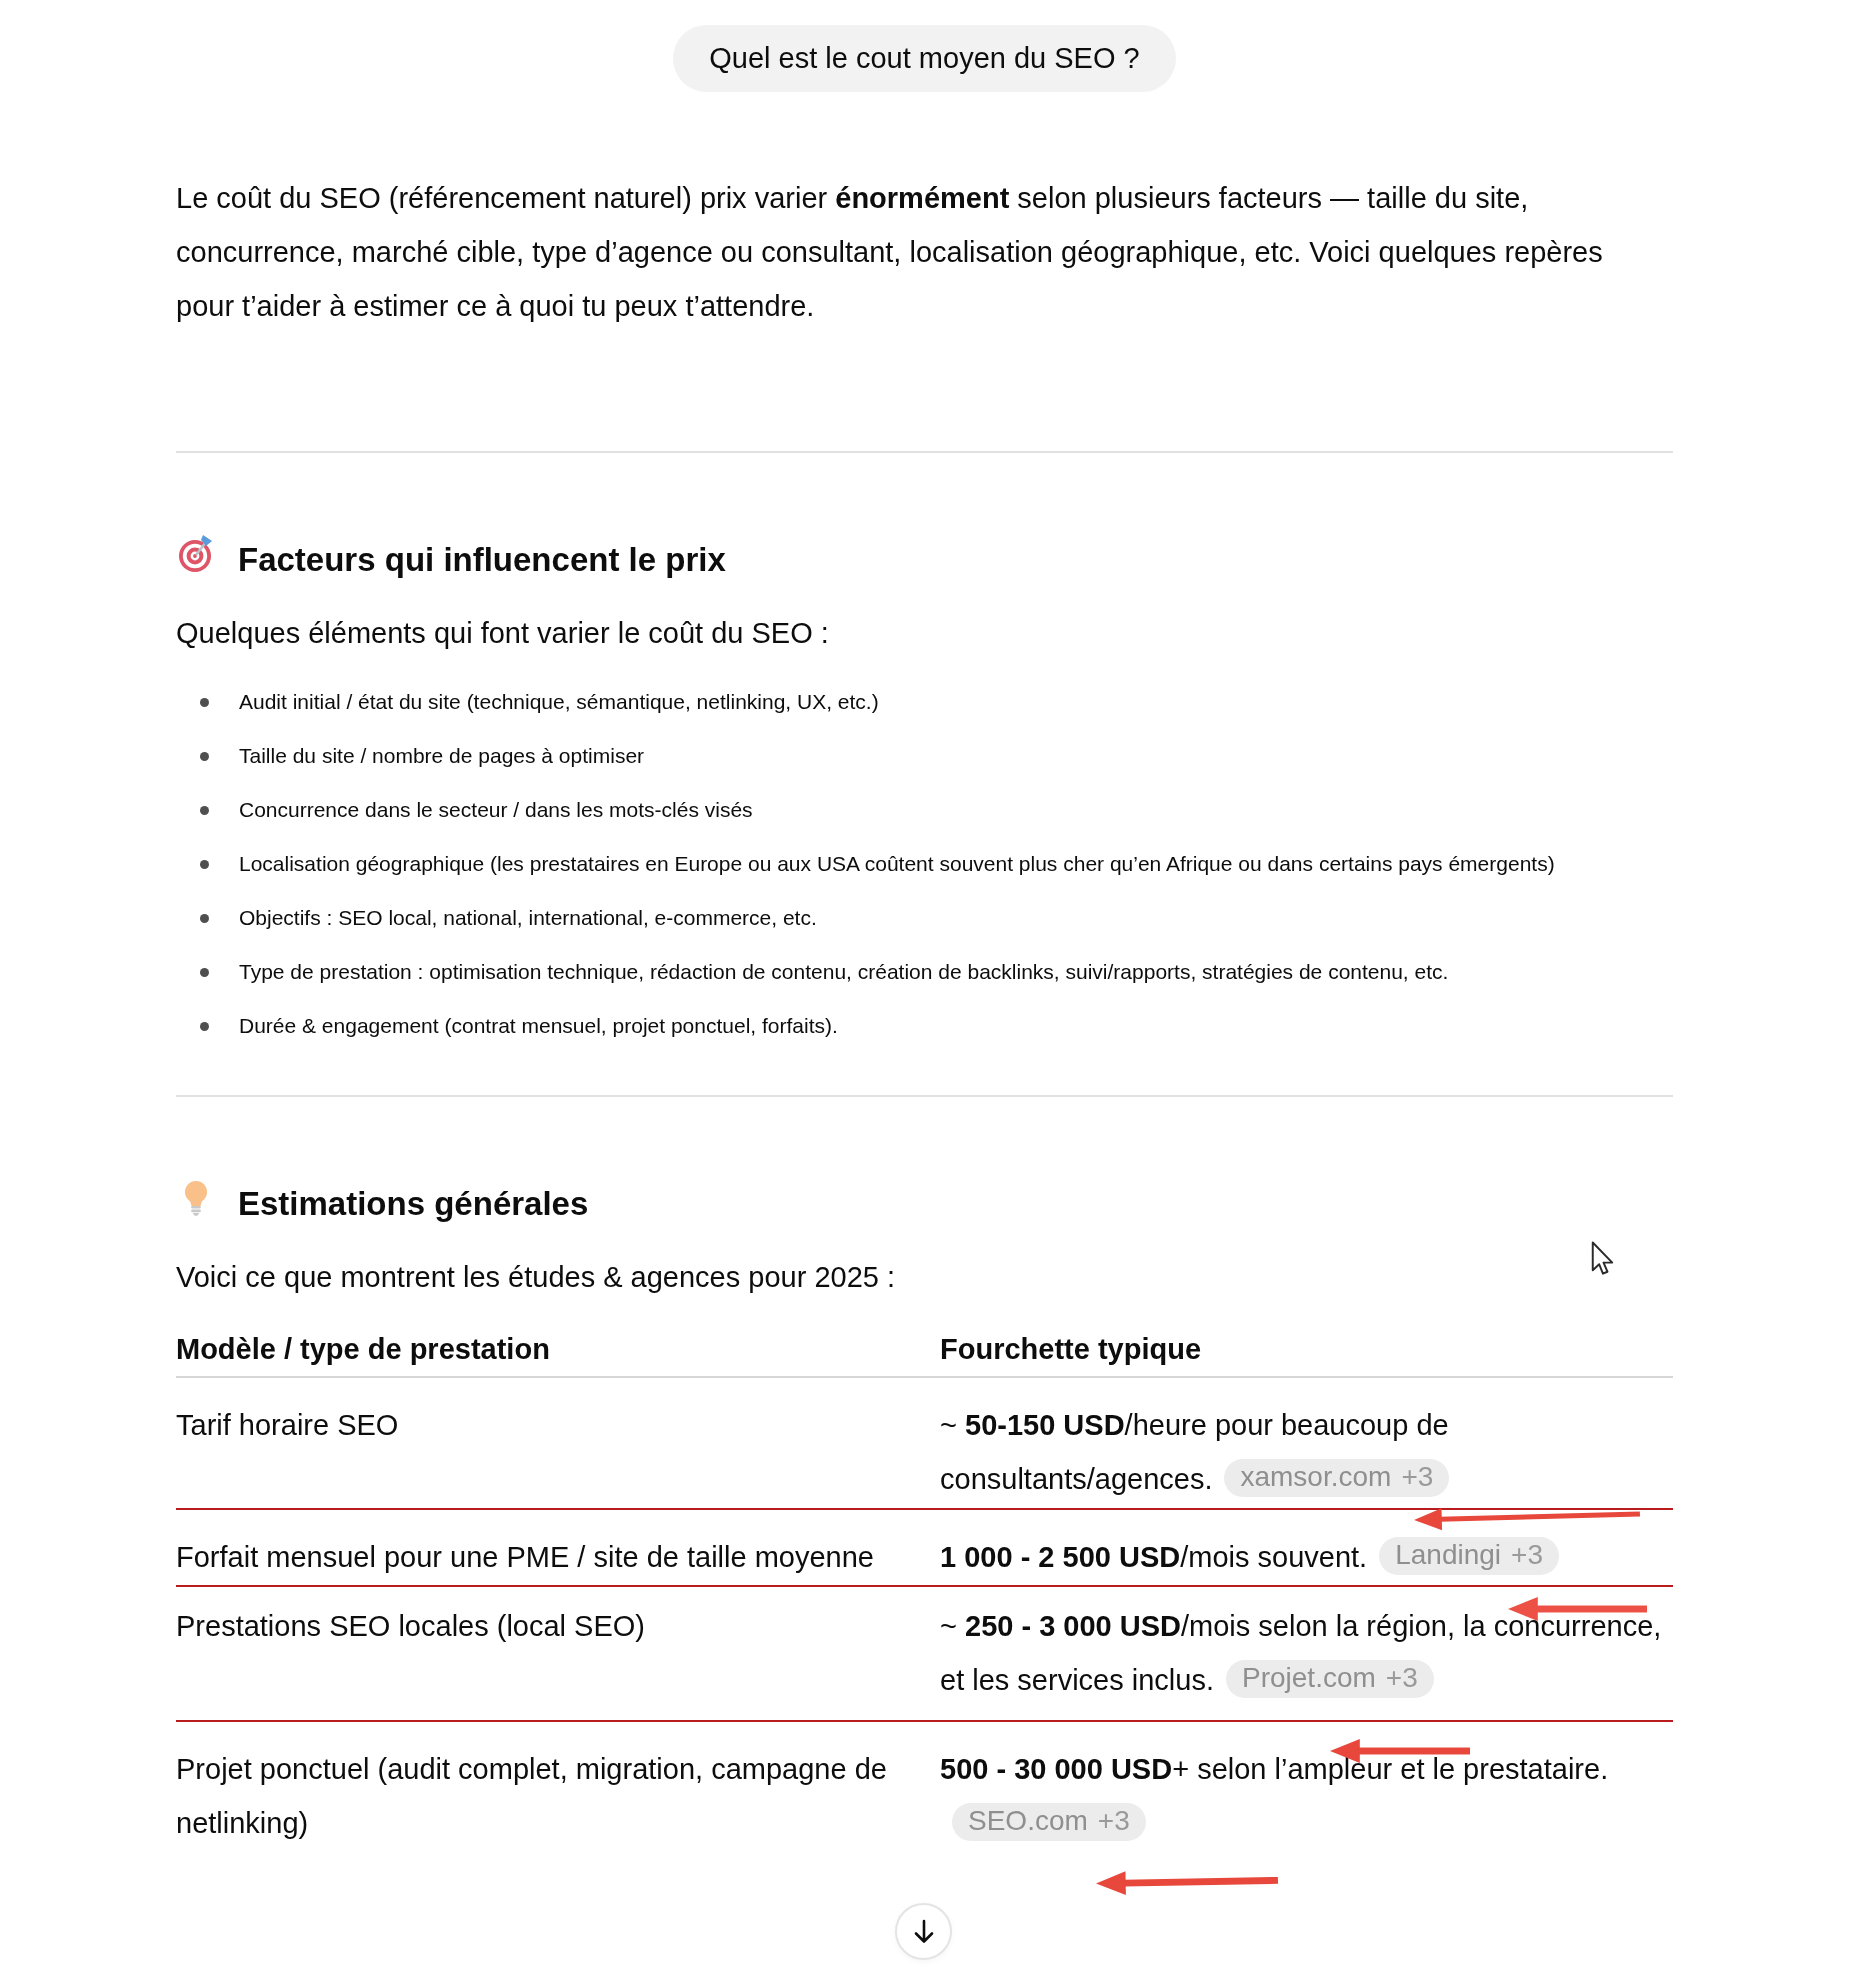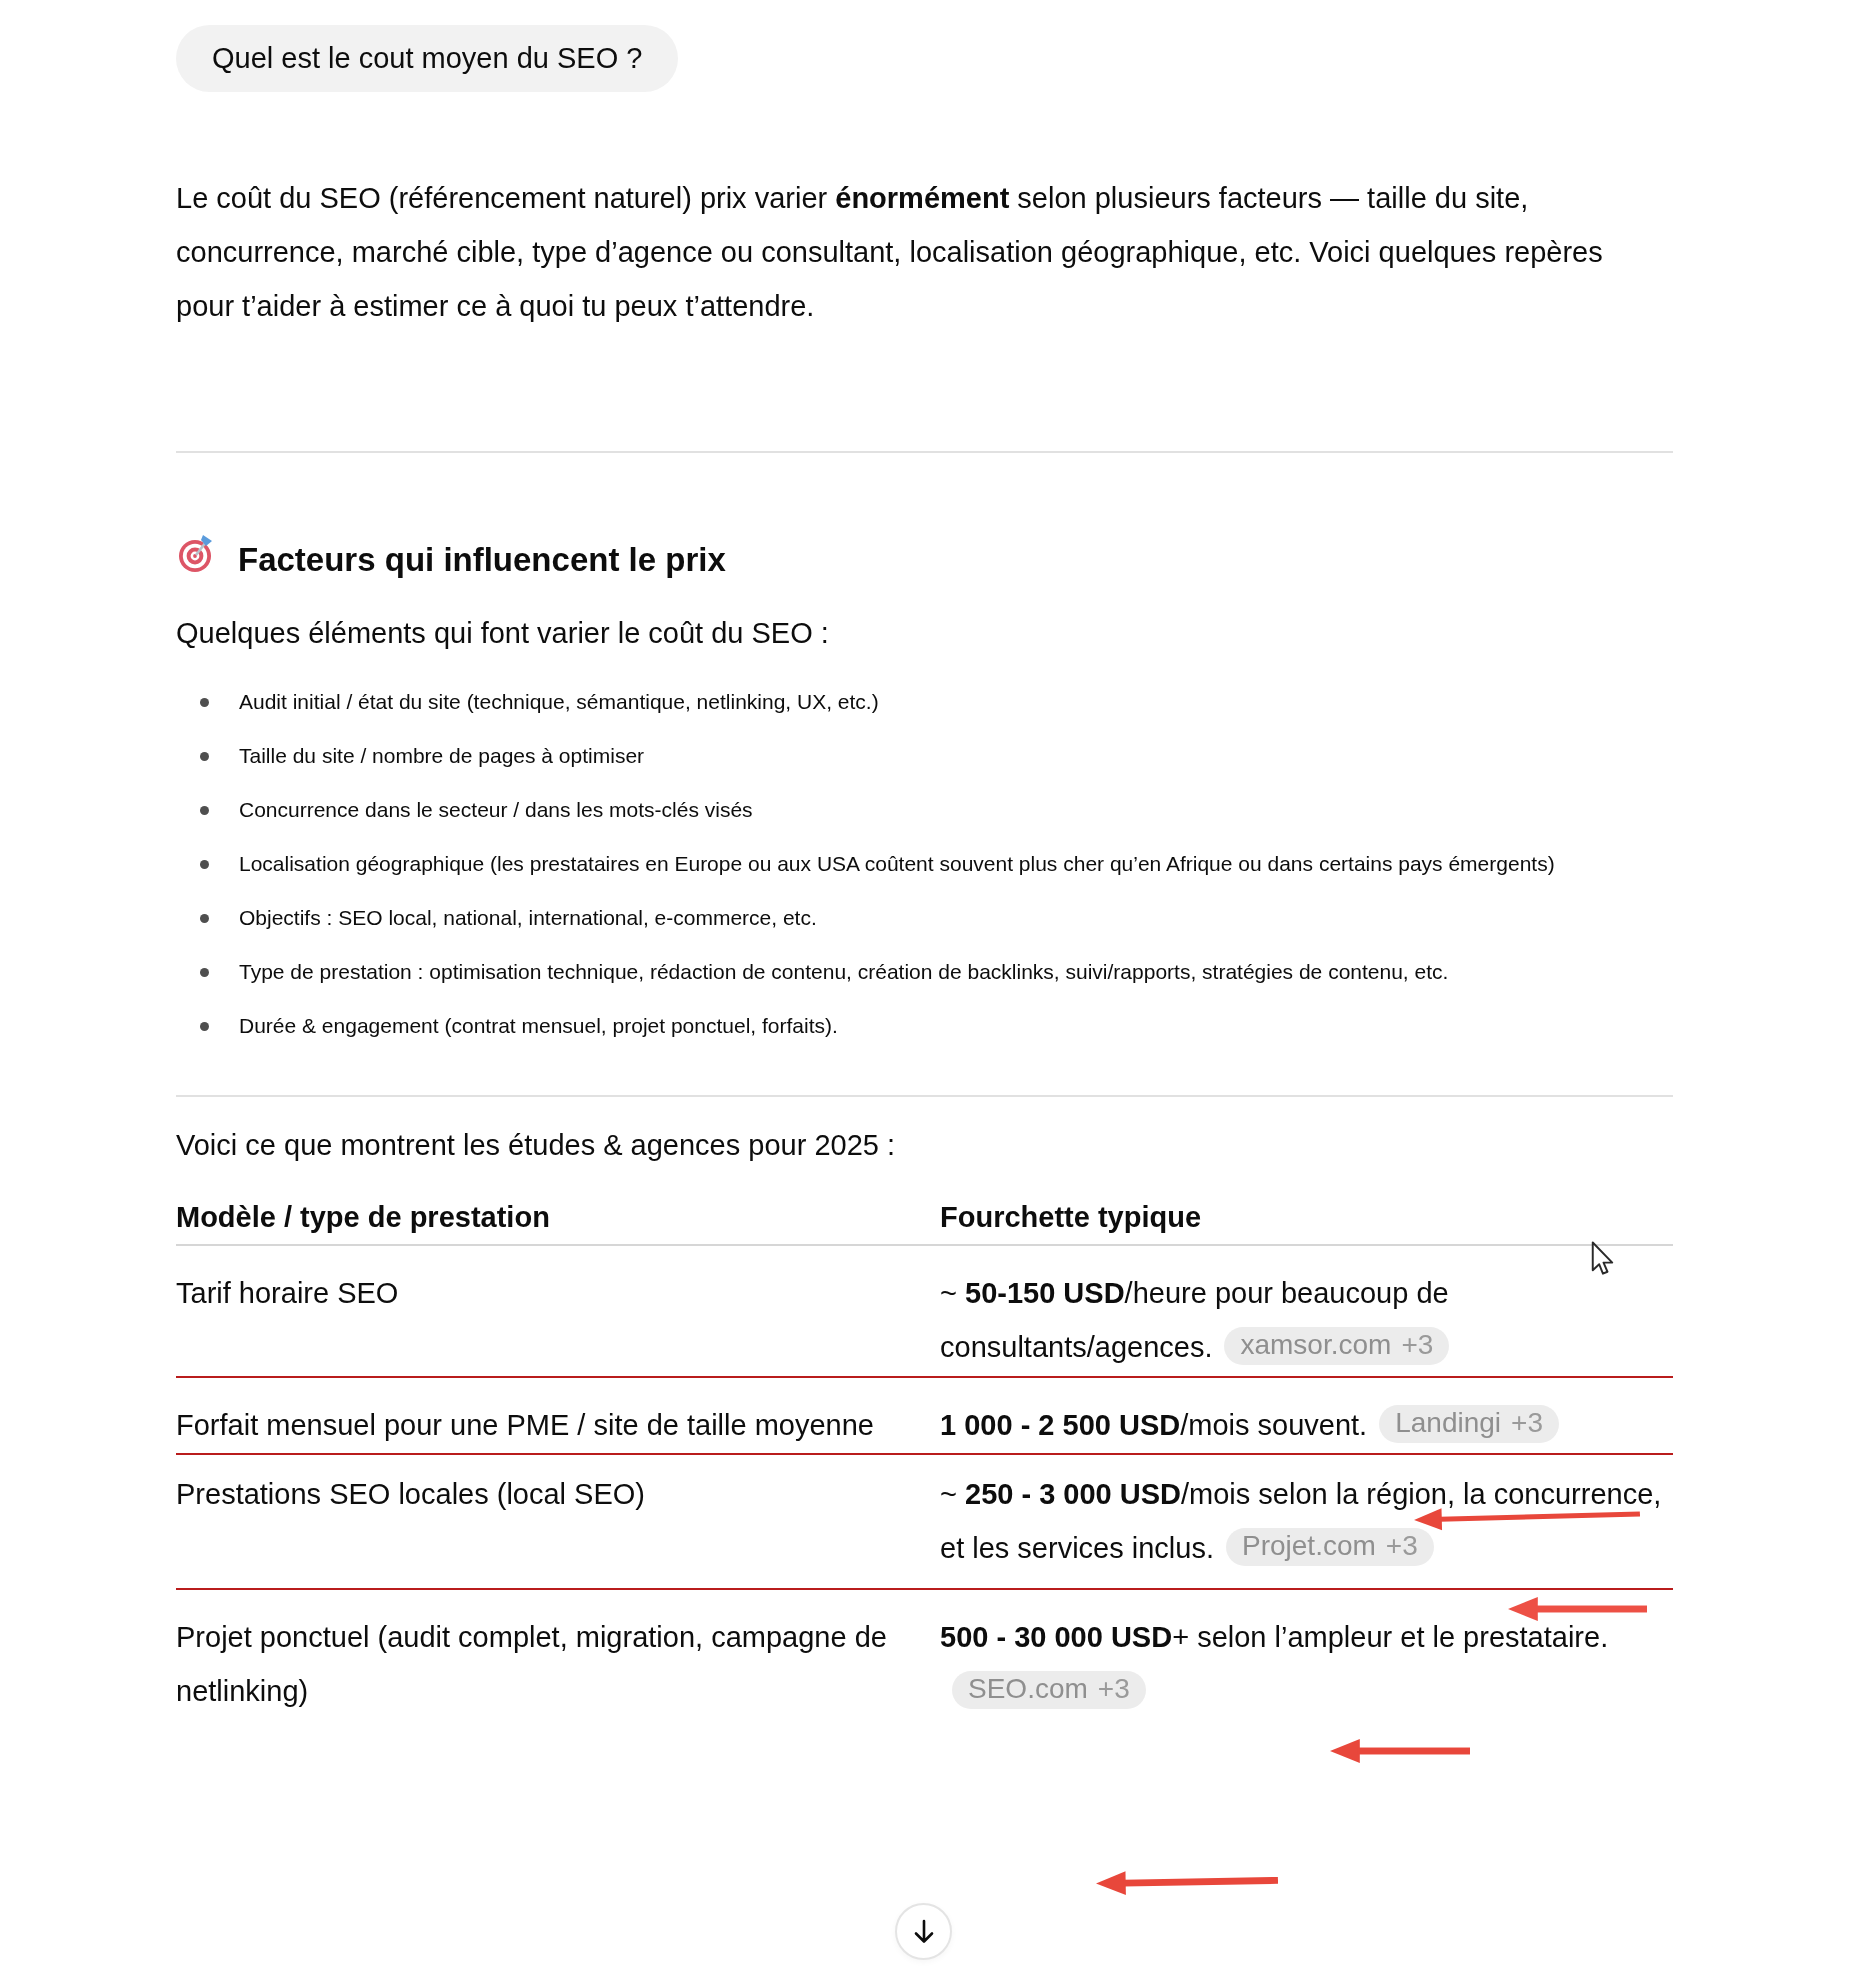--- a/index.html
+++ b/index.html
@@ -5,21 +5,21 @@
   html,body{margin:0;padding:0;background:#ffffff;}
   .page{
     position:relative;
     width:1871px;height:1975px;
     background:#ffffff;
     font-family:"Liberation Sans","DejaVu Sans",sans-serif;
     color:#0d0d0d;
     overflow:hidden;
   }
   .content{position:absolute;left:176px;top:0;width:1497px;}
-  .bubble-row{padding-top:25px;display:flex;justify-content:flex-start;}
+  .bubble-row{padding-top:25px;display:flex;justify-content:center;}
   .bubble{
     background:#f2f2f2;border-radius:34px;height:67px;
     display:flex;align-items:center;padding:0 36px;
     font-size:29px;color:#0d0d0d;white-space:nowrap;
   }
   .para{margin:79px 0 0;font-size:29px;line-height:54px;max-width:1445px;}
   .para b{font-weight:700;}
   .divider{height:2px;background:#e1e1e1;margin-top:118px;}
   .divider.second{margin-top:42px;}
   .sec-head{
@@ -104,20 +104,32 @@
       <li>Taille du site / nombre de pages à optimiser</li>
       <li>Concurrence dans le secteur / dans les mots-clés visés</li>
       <li>Localisation géographique (les prestataires en Europe ou aux USA coûtent souvent plus cher qu’en Afrique ou dans certains pays émergents)</li>
       <li>Objectifs : SEO local, national, international, e-commerce, etc.</li>
       <li>Type de prestation : optimisation technique, rédaction de contenu, création de backlinks, suivi/rapports, stratégies de contenu, etc.</li>
       <li>Durée &amp; engagement (contrat mensuel, projet ponctuel, forfaits).</li>
     </ul>
 
     <div class="divider second"></div>
 
+    <div class="sec-head">
+      <span class="emoji-icon">
+        <svg width="40" height="40" viewBox="0 0 40 40">
+          <circle cx="20" cy="14" r="11" fill="#f9c089"></circle>
+          <path d="M13.5 21 L26.5 21 L24.5 28 L15.5 28 Z" fill="#f9c089"></path>
+          <rect x="15.2" y="28" width="9.6" height="2.6" rx="1.3" fill="#c9c9c9"></rect>
+          <rect x="15.2" y="31.6" width="9.6" height="2.6" rx="1.3" fill="#c9c9c9"></rect>
+          <path d="M16.8 35 h6.4 l-1.8 2.8 h-2.8 Z" fill="#c9c9c9"></path>
+        </svg>
+      </span>
+      <span>Estimations générales</span>
+    </div>
 
     <p class="sub">Voici ce que montrent les études &amp; agences pour 2025 :</p>
 
     <div class="table">
       <div class="thead">
         <div class="cell-model">Modèle / type de prestation</div>
         <div class="cell-range">Fourchette typique</div>
       </div>
 
       <div class="trow">

